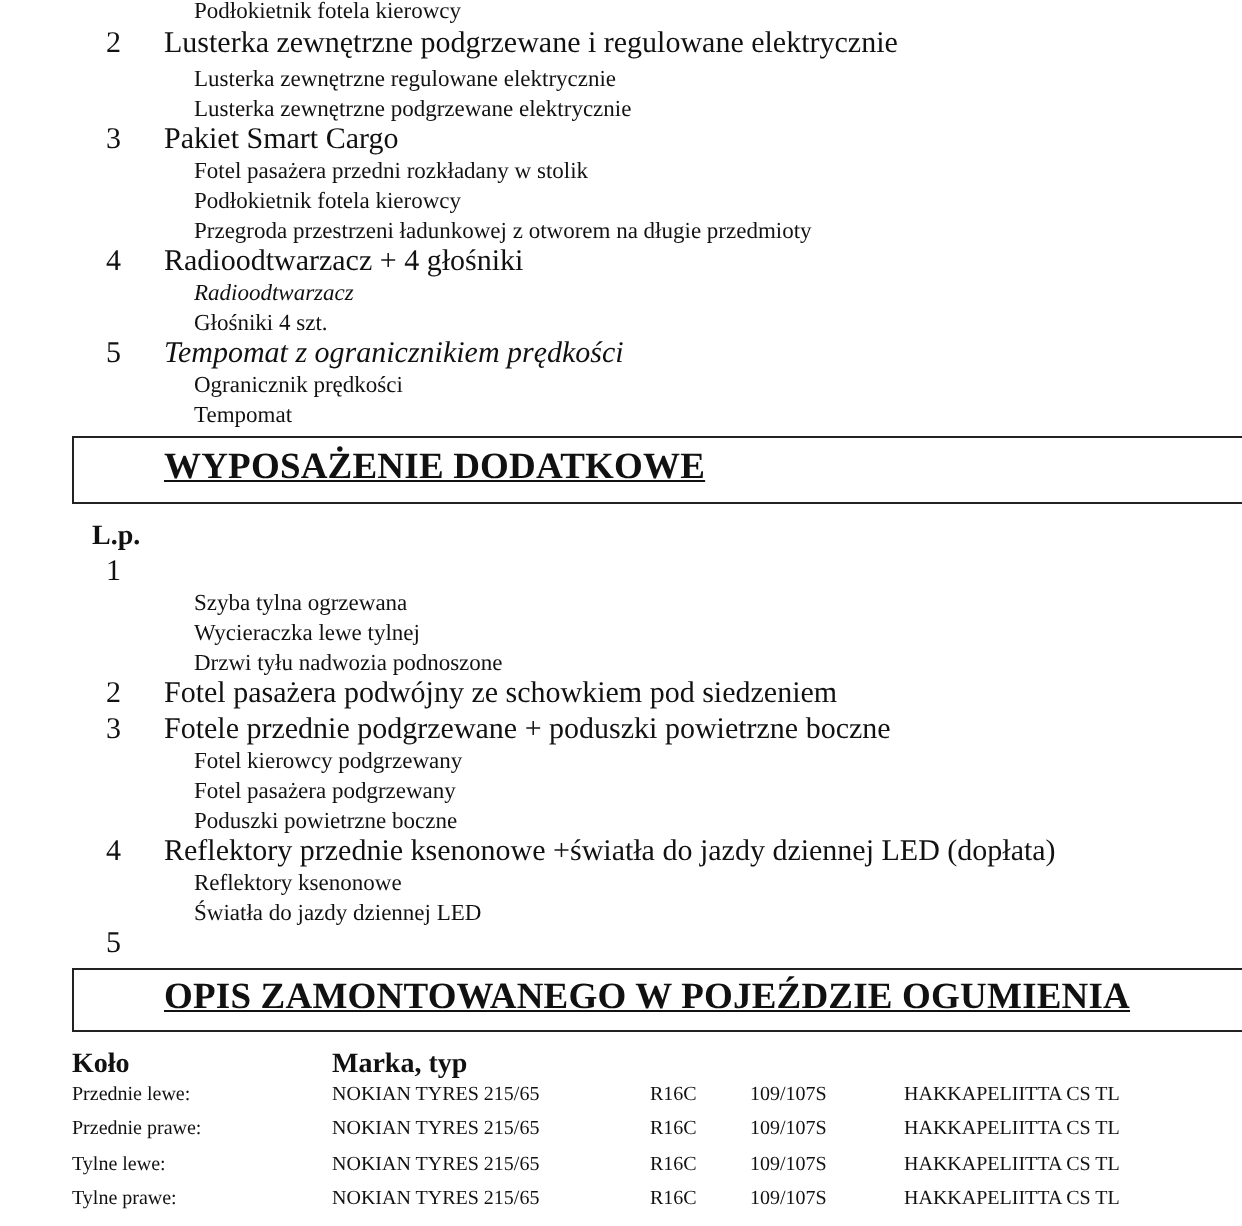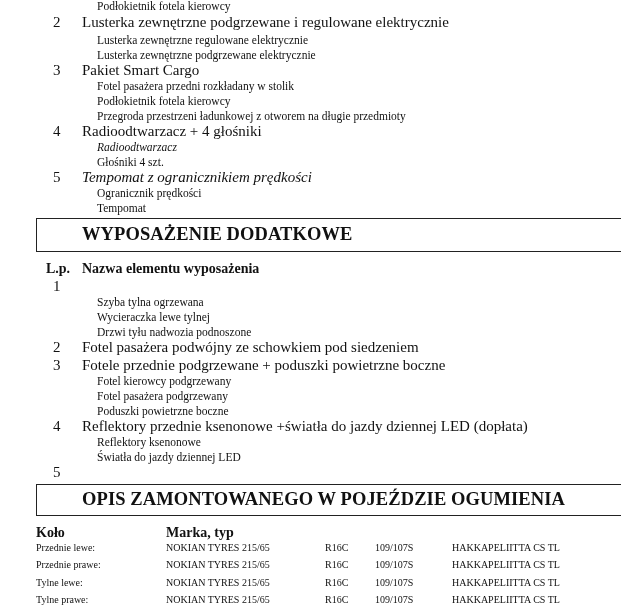--- a/index.html
+++ b/index.html
@@ -11,21 +11,21 @@
   .line { position: absolute; white-space: nowrap; }
   .num { position: absolute; left: 53px; font-size: 15px; }
   .item { position: absolute; left: 82px; font-size: 15px; }
   .sub { position: absolute; left: 97px; font-size: 11.5px; }
   .hdr { font-weight: bold; font-size: 14px; }
   .section-box {
     position: absolute; left: 36px; width: 600px; border: 1.5px solid #222;
     box-sizing: border-box;
   }
   .section-title {
-    position: absolute; left: 45px; font-weight: bold; font-size: 18.5px; letter-spacing: 0.1px;
+    position: absolute; left: 45px; font-weight: bold; font-size: 18.5px; letter-spacing: 0.1px; text-decoration: underline;
   }
   .tire { position: absolute; font-size: 10px; }
   .watermark { position: absolute; left: 0; top: 555px; width: 175px; height: 58px; }
   .wm-fade {
     position: absolute; left: 30px; top: 8px; width: 140px; height: 48px;
     background: radial-gradient(ellipse at center, rgba(255,255,255,0.85) 40%, rgba(255,255,255,0) 75%);
   }
   .wm-text1 {
     position: absolute; left: 26px; top: 3px; font-family: "DejaVu Sans", sans-serif;
     font-size: 18px; color: #1f2d55; font-weight: 600; letter-spacing: -0.3px;
@@ -63,21 +63,20 @@
 
   <div class="line num" style="top:169px;">5</div>
   <div class="line item" style="top:169px;font-style:italic;">Tempomat z ogranicznikiem prędkości</div>
   <div class="line sub" style="top:187px;">Ogranicznik prędkości</div>
   <div class="line sub" style="top:202px;">Tempomat</div>
 
   <div class="section-box" style="top:218px; height:34px;"></div>
   <div class="line section-title" style="top:224px; left:82px;">WYPOSAŻENIE DODATKOWE</div>
 
   <div class="line hdr" style="top:261px; left:46px;">L.p.</div>
-  <div class="line hdr" style="top:261px; left:82px;">Nazwa elementu wyposażenia</div>
 
   <div class="line num" style="top:278px;">1</div>
   <div class="line sub" style="top:296px;">Szyba tylna ogrzewana</div>
   <div class="line sub" style="top:311px;">Wycieraczka lewe tylnej</div>
   <div class="line sub" style="top:326px;">Drzwi tyłu nadwozia podnoszone</div>
 
   <div class="line num" style="top:339px;">2</div>
   <div class="line item" style="top:339px;">Fotel pasażera podwójny ze schowkiem pod siedzeniem</div>
 
   <div class="line num" style="top:357px;">3</div>

